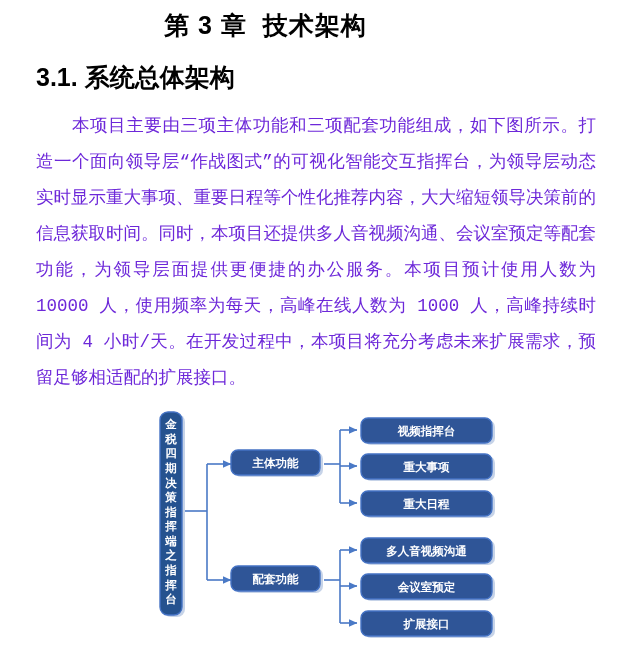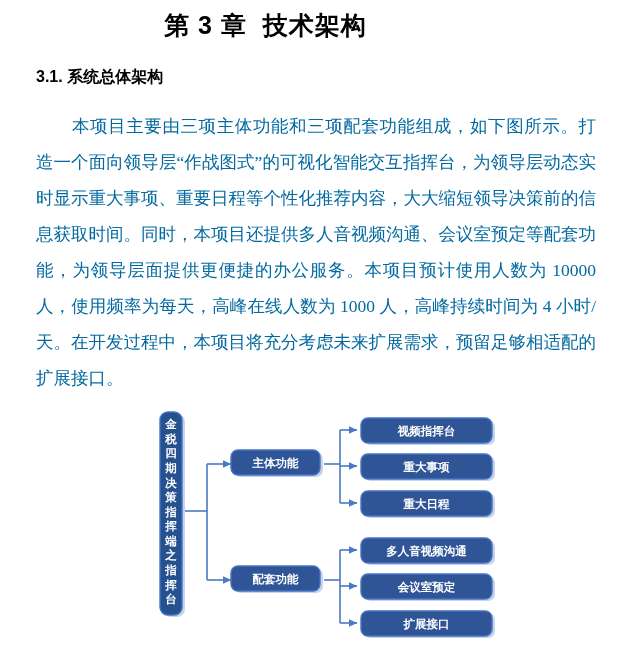--- a/index.html
+++ b/index.html
@@ -33,36 +33,36 @@
     white-space: pre;
   }
 
   
   .section-heading {
     position: absolute;
     left: 36px;
     top: 64px;
     font-family: "Liberation Sans", "DejaVu Sans", sans-serif;
     font-weight: bold;
-    font-size: 16px;
+    font-size: 25px;
     color: #000000;
     line-height: 26px;
     white-space: pre;
   }
 
   
   .body-paragraph {
     position: absolute;
     left: 36px;
     top: 108px;
     width: 560px;
-    font-family: Liberation Serif, serif;
+    font-family: Liberation Mono, monospace;
     font-size: 17.5px;
     line-height: 36px;
-    color: #0369a1;
+    color: #6d28d9;
     text-align: justify;
     text-justify: inter-ideograph;
     text-indent: 36px;
   }
 
   
   .diagram {
     position: absolute;
     left: 0;
     top: 400px;

